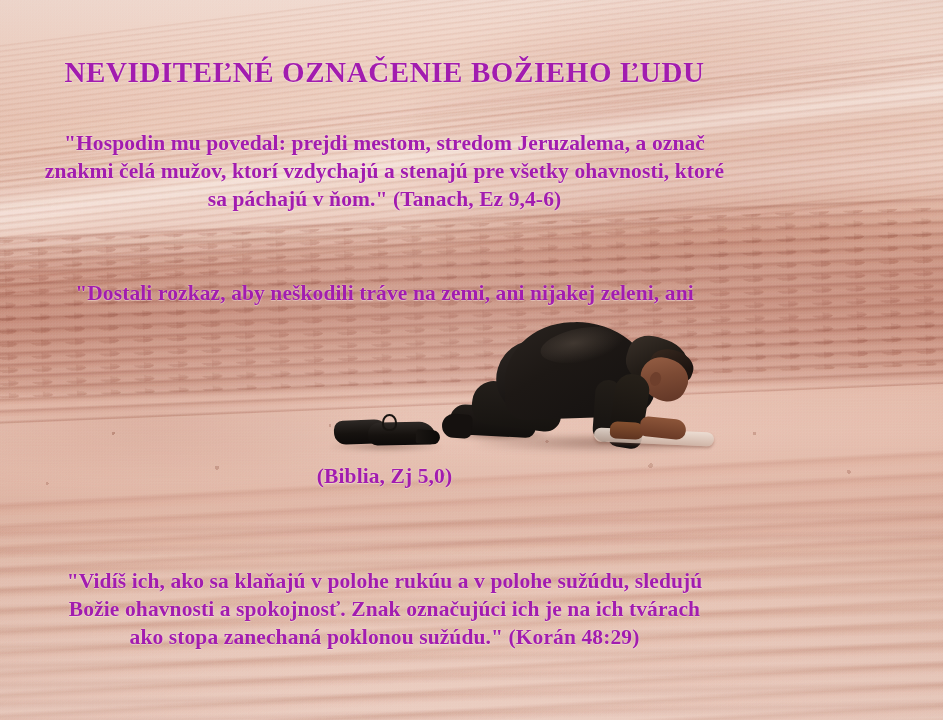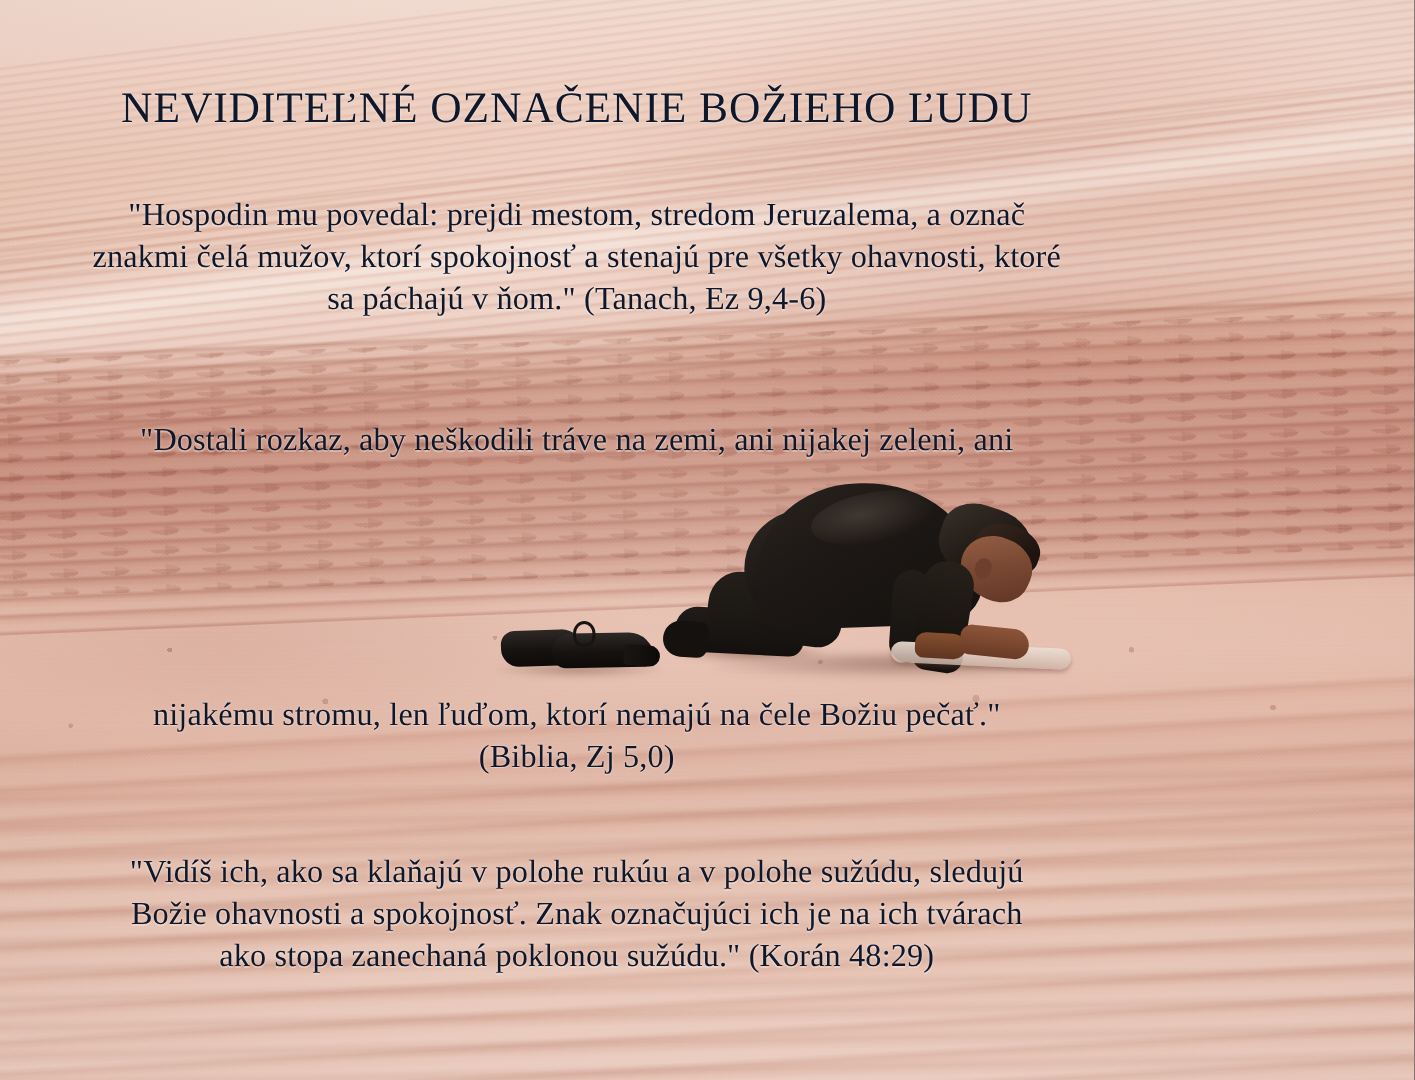--- a/index.html
+++ b/index.html
@@ -466,22 +466,22 @@
   .text-layer {
     position: absolute;
     inset: 0;
     z-index: 30;
   }
   .tx {
     position: absolute;
     left: 0;
     width: 769px;
     text-align: center;
-    color: #0f172a;
-    font-weight: normal;
+    color: #a21caf;
+    font-weight: bold;
     line-height: 1.30;
     letter-spacing: .1px;
     text-shadow:
       0 0 2px rgba(255,242,236,0.55),
       0 1px 0 rgba(255,245,240,0.30);
   }
   .title {
     top: 56px;
     font-size: 29px;
     letter-spacing: .6px;
@@ -547,30 +547,29 @@
       <div class="lace-loop"></div>
     </div>
   </div>
 
   <div class="text-layer">
 
     <div class="tx title">NEVIDITEĽNÉ OZNAČENIE BOŽIEHO ĽUDU</div>
 
     <div class="tx quote-block" id="q1">
       <span class="q-line">"Hospodin mu povedal: prejdi mestom, stredom Jeruzalema, a označ</span>
-      <span class="q-line">znakmi čelá mužov, ktorí spokojnosť a stenajú pre všetky ohavnosti, ktoré</span>
+      <span class="q-line">znakmi čelá mužov, ktorí vzdychajú a stenajú pre všetky ohavnosti, ktoré</span>
       <span class="q-line">sa páchajú v ňom." (Tanach, Ez 9,4-6)</span>
     </div>
 
     <div class="tx quote-block" id="q2">
       <span class="q-line">"Dostali rozkaz, aby neškodili tráve na zemi, ani nijakej zeleni, ani</span>
     </div>
 
     <div class="tx quote-block" id="q3">
-      <span class="q-line">nijakému stromu, len ľuďom, ktorí nemajú na čele Božiu pečať."</span>
       <span class="q-line">(Biblia, Zj 5,0)</span>
     </div>
 
     <div class="tx quote-block" id="q4">
       <span class="q-line">"Vidíš ich, ako sa klaňajú v polohe rukúu a v polohe sužúdu, sledujú</span>
       <span class="q-line">Božie ohavnosti a spokojnosť. Znak označujúci ich je na ich tvárach</span>
       <span class="q-line">ako stopa zanechaná poklonou sužúdu." (Korán 48:29)</span>
     </div>
 
   </div>

